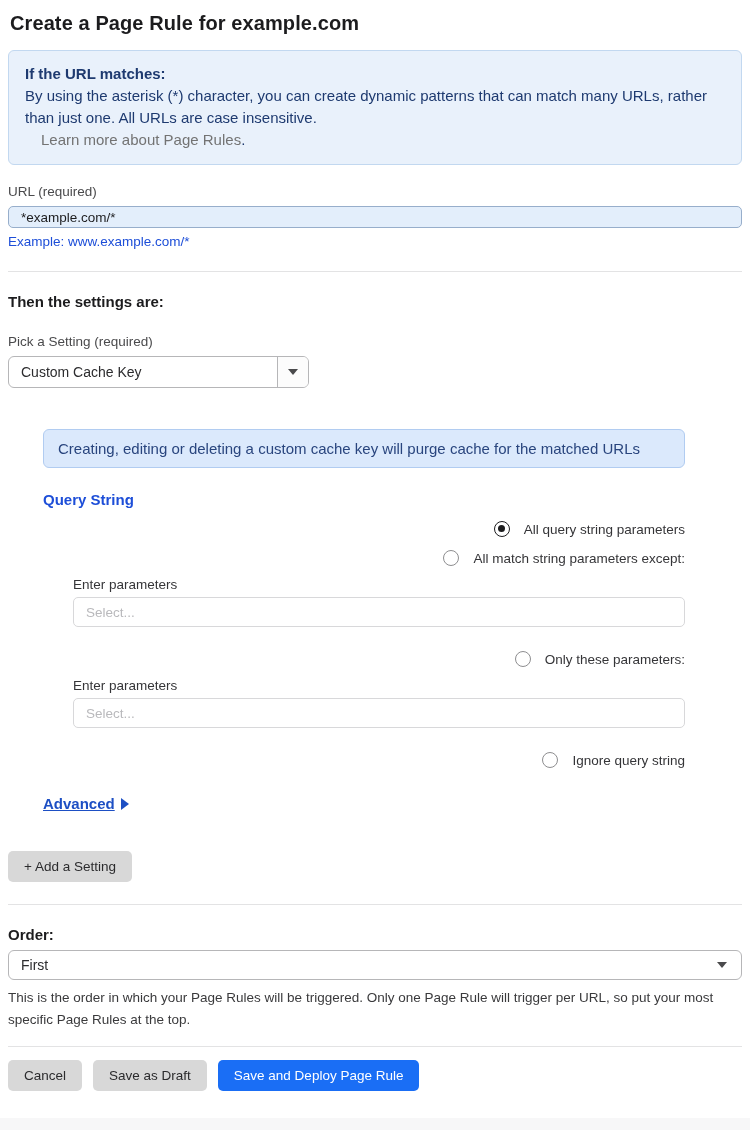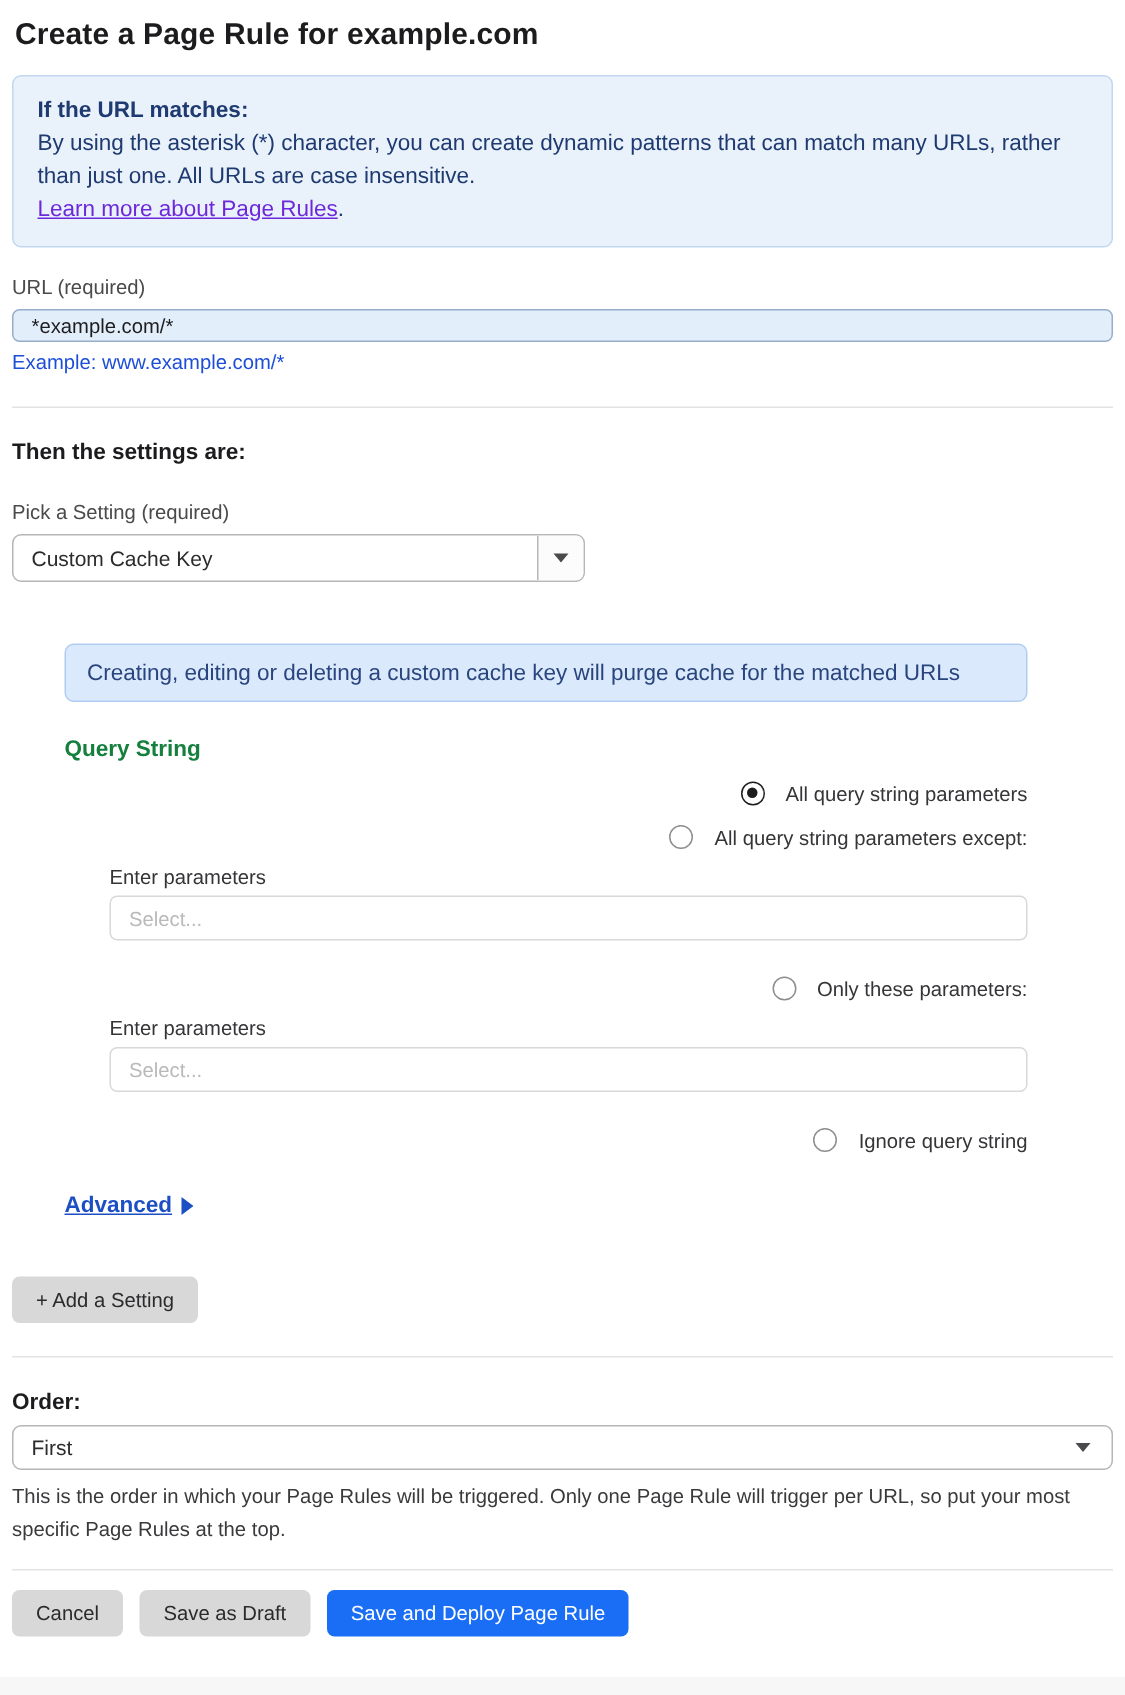--- a/index.html
+++ b/index.html
@@ -26,23 +26,23 @@
     background: #e9f1fb;
     border: 1px solid #c2d8f0;
     border-radius: 6px;
     padding: 12px 16px 13px 16px;
     color: #1e3a70;
     font-size: 15px;
     line-height: 22px;
   }
   .info-box .info-heading { font-weight: 700; }
   .info-box a.info-link {
-    color: #6d28d9;
-    text-decoration: underline;
-    cursor: pointer;
+    color: #737373;
+    cursor: pointer;
+    margin-left: 16px;
   }
   .info-box .info-suffix { color: #1e3a70; }
 
   
   .field-label {
     font-size: 13.5px;
     color: #4a4a4c;
     margin-top: 19px;
   }
   .helper-text {
@@ -76,21 +76,21 @@
   .section-heading {
     font-size: 15px;
     font-weight: 700;
     color: #1c1c1e;
     margin-top: 21px;
   }
 
   
   .setting-select {
     margin-top: 7px;
-    width: 382px;
+    width: 301px;
     height: 32px;
     border: 1px solid #b6b6b8;
     border-radius: 6px;
     background: #ffffff;
     display: flex;
     align-items: stretch;
     cursor: pointer;
     overflow: hidden;
   }
   .setting-select .select-value {
@@ -125,21 +125,21 @@
     border: 1px solid #b1ccf1;
     border-radius: 6px;
     padding: 10px 14px;
     font-size: 15px;
     color: #29457e;
   }
 
   .qs-heading {
     font-size: 15px;
     font-weight: 700;
-    color: #15803d;
+    color: #1d4ed8;
     margin-top: 23px;
   }
 
   
   .radio-row {
     display: flex;
     align-items: center;
     margin-top: 13px;
     cursor: pointer;
     justify-content: flex-end;
@@ -297,21 +297,21 @@
 
     <div class="qs-heading">Query String</div>
 
     <div class="radio-row">
       <span class="radio-circle checked"></span>
       <span class="radio-label">All query string parameters</span>
     </div>
 
     <div class="radio-row">
       <span class="radio-circle"></span>
-      <span class="radio-label">All query string parameters except:</span>
+      <span class="radio-label">All match string parameters except:</span>
     </div>
     <div class="sub-field">
       <div class="sub-label">Enter parameters</div>
       <input class="param-input" type="text" placeholder="Select..." style="">
     </div>
 
     <div class="radio-row gap-radio">
       <span class="radio-circle"></span>
       <span class="radio-label">Only these parameters:</span>
     </div>

